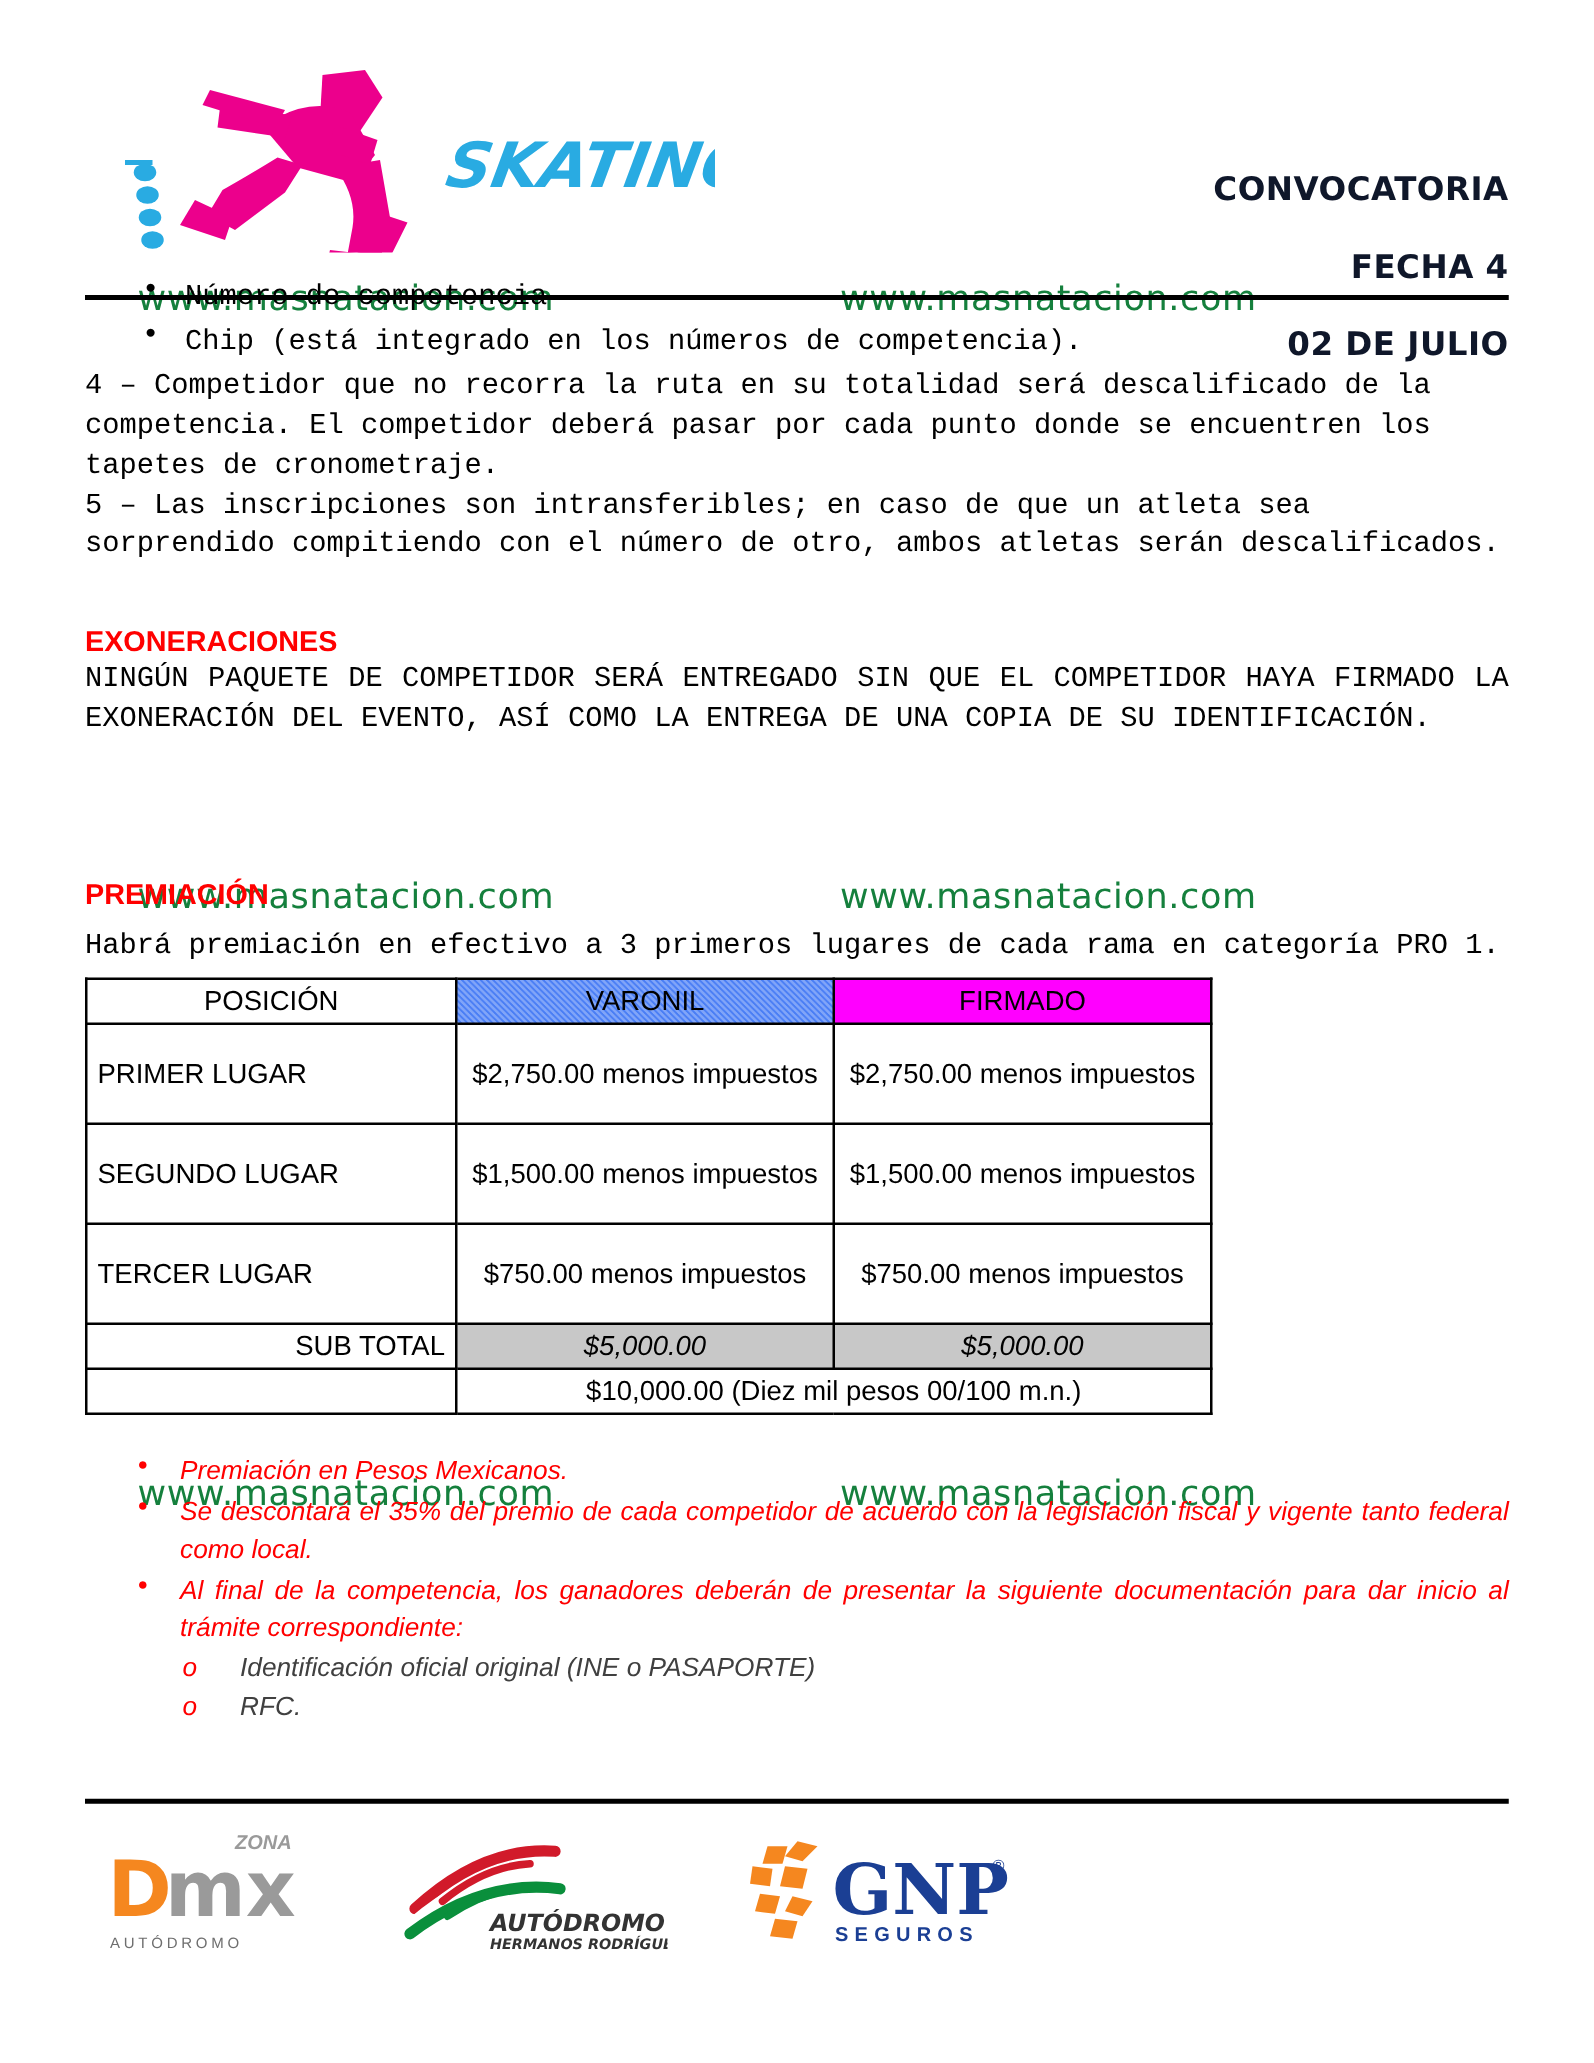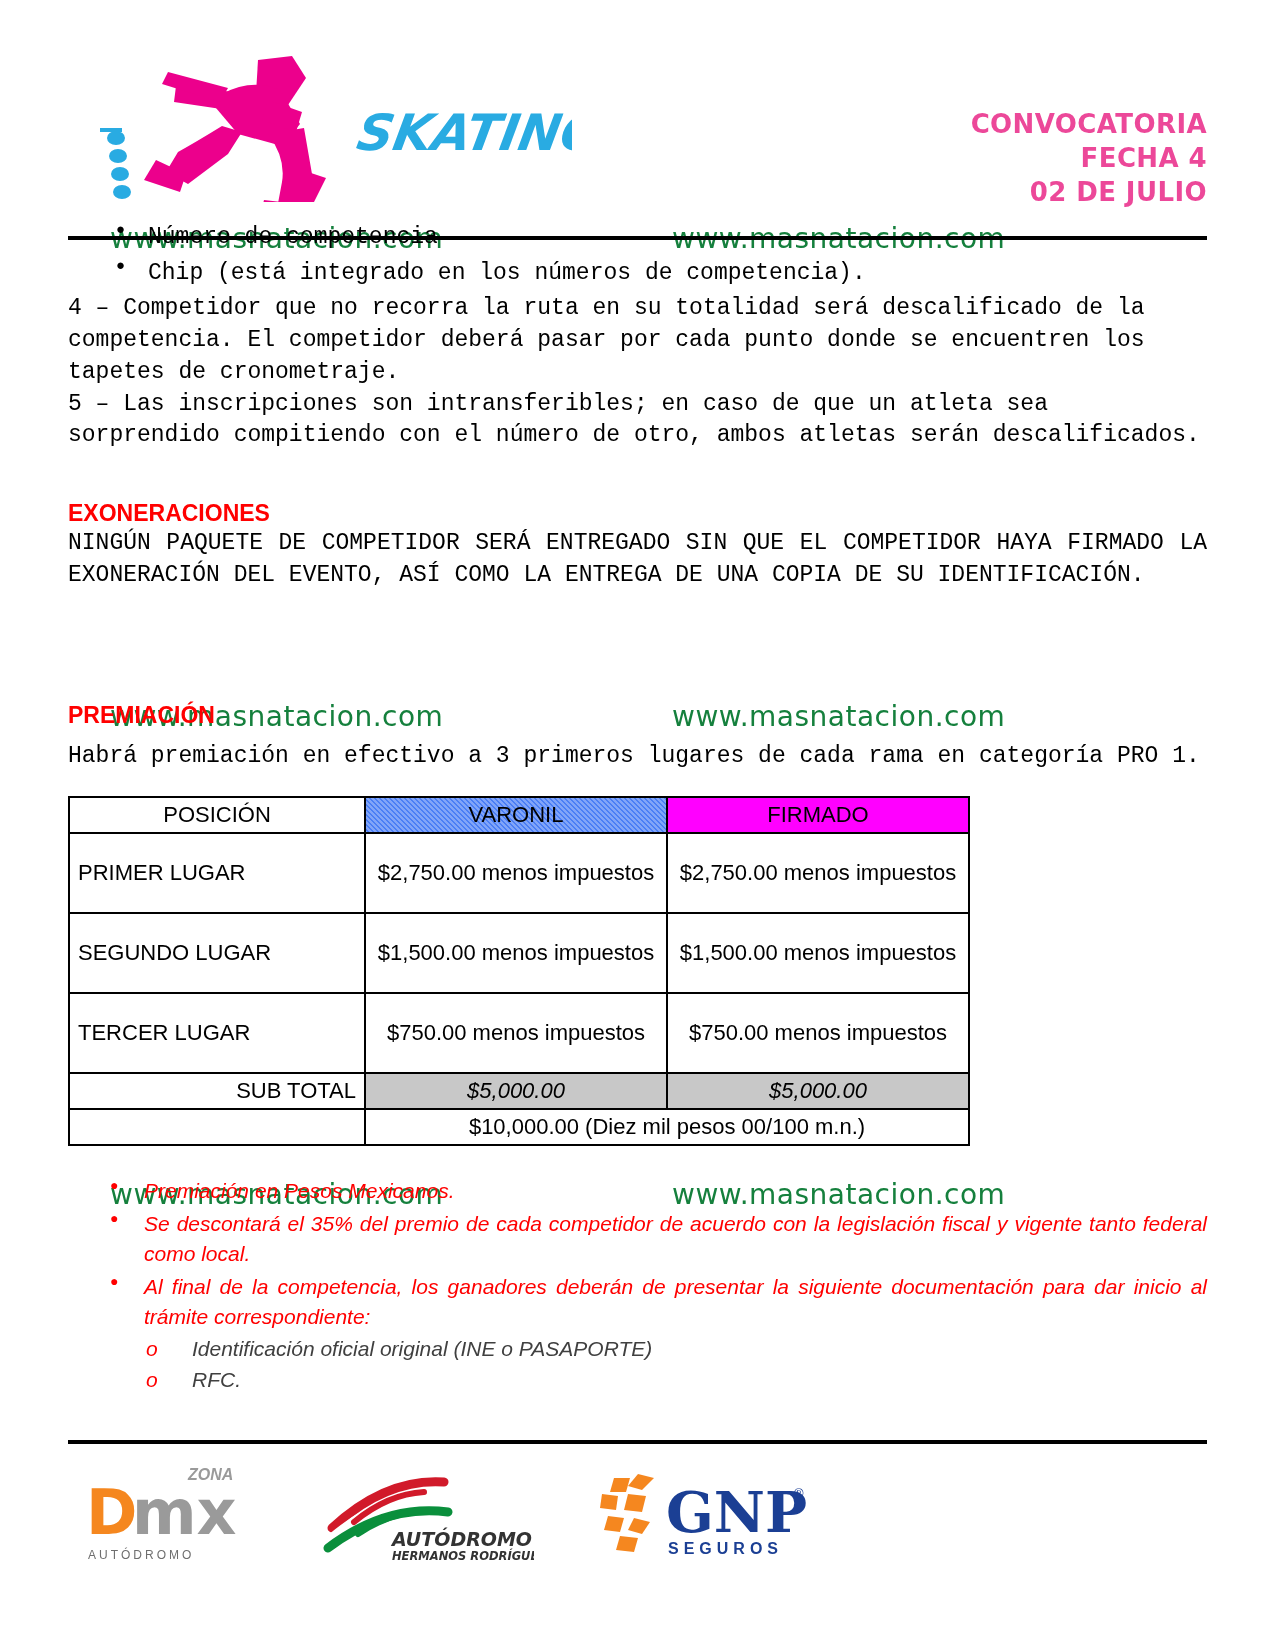--- a/index.html
+++ b/index.html
@@ -53,21 +53,22 @@
     right: 68px;
     top: 108px;
     text-align: right;
     line-height: 1.30;
   }
   .header-titles div {
     font-family: "DejaVu Sans", sans-serif;
     font-weight: bold;
     font-size: 26px;
     letter-spacing: 0.4px;
-    color: #ec4899;
+    color: #0f172a;
+    margin-top: 28px;
   }
   .header-rule {
     position: absolute;
     left: 68px;
     right: 68px;
     top: 236px;
     border-top: 4px solid #000000;
   }
 
   
@@ -122,21 +123,21 @@
   }
 
   .spacer-sm { height: 30px; }
   .spacer-md { height: 48px; }
   .spacer-lg { height: 62px; }
 
   
   table.prize {
     border-collapse: collapse;
     width: 900px;
-    margin-top: 24px;
+    margin-top: 10px;
     table-layout: fixed;
   }
   table.prize td, table.prize th {
     border: 2px solid #000000;
     font-family: "Liberation Sans", sans-serif;
     font-size: 22px;
     color: #000000;
     padding: 4px 8px;
     vertical-align: middle;
     font-weight: normal;

